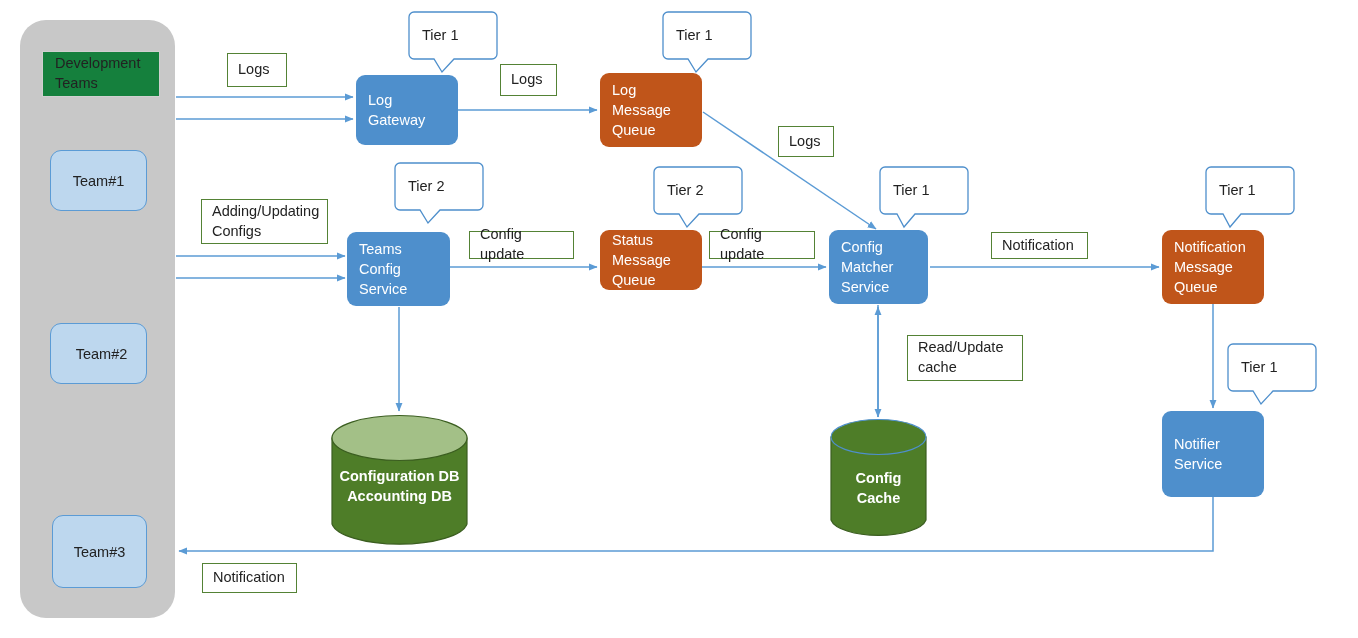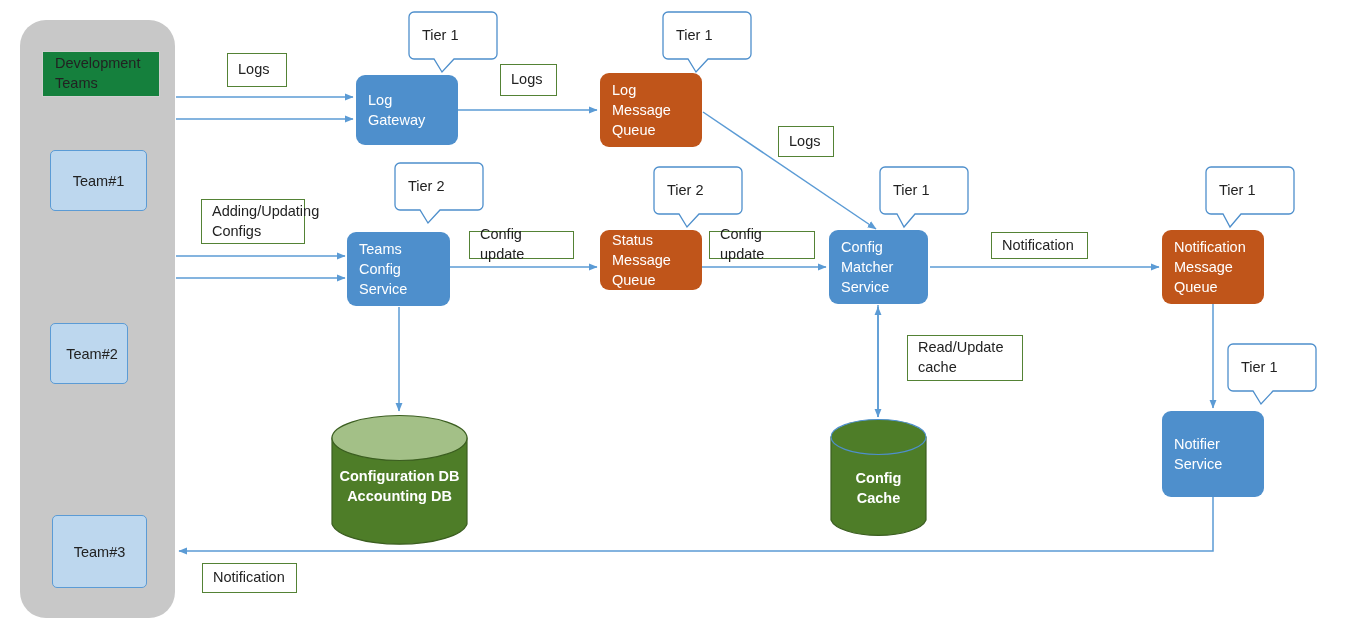--- a/index.html
+++ b/index.html
@@ -45,21 +45,21 @@
     font-size: 14.5px;
     color: #222222;
     line-height: 1.35;
   }
 
   
   .team-box {
     position: absolute;
     background: #bdd7ee;
     border: 1px solid #5b9bd5;
-    border-radius: 5px;
+    border-radius: 11px;
     box-sizing: border-box;
     display: flex;
     align-items: center;
     justify-content: center;
     font-size: 14.5px;
     color: #222222;
   }
 
   
   .node {
@@ -173,21 +173,21 @@
   <div class="plain-box" style="left:42px; top:51px; width:118px; height:46px;">
     <div>
       <div>Development</div>
       <div>Teams</div>
     </div>
   </div>
 
   <div class="team-box" style="left:50px; top:150px; width:97px; height:61px;">
     <span>Team#1</span>
   </div>
-  <div class="team-box" style="left:50px; top:323px; width:78px; height:61px;padding-left:6px;">
+  <div class="team-box" style="left:50px; top:323px; width:97px; height:61px;padding-left:6px;">
     <span>Team#2</span>
   </div>
   <div class="team-box" style="left:52px; top:515px; width:95px; height:73px;">
     <span>Team#3</span>
   </div>
 
   <div class="node blue" style="left:356px; top:75px; width:102px; height:70px;">
     <span>Log</span>
     <span>Gateway</span>
   </div>
@@ -281,21 +281,21 @@
   </div>
 
   <div class="edge-label" style="left:500px; top:64px; width:57px; height:32px;">
     <span>Logs</span>
   </div>
 
   <div class="edge-label" style="left:778px; top:126px; width:56px; height:31px;">
     <span>Logs</span>
   </div>
 
-  <div class="edge-label" style="left:201px; top:199px; width:104px; height:45px;">
+  <div class="edge-label" style="left:201px; top:199px; width:127px; height:45px;">
     <span>Adding/Updating
 Configs</span>
   </div>
 
   <div class="edge-label" style="left:469px; top:231px; width:105px; height:28px;">
     <span>Config update</span>
   </div>
 
   <div class="edge-label" style="left:709px; top:231px; width:106px; height:28px;">
     <span>Config update</span>

